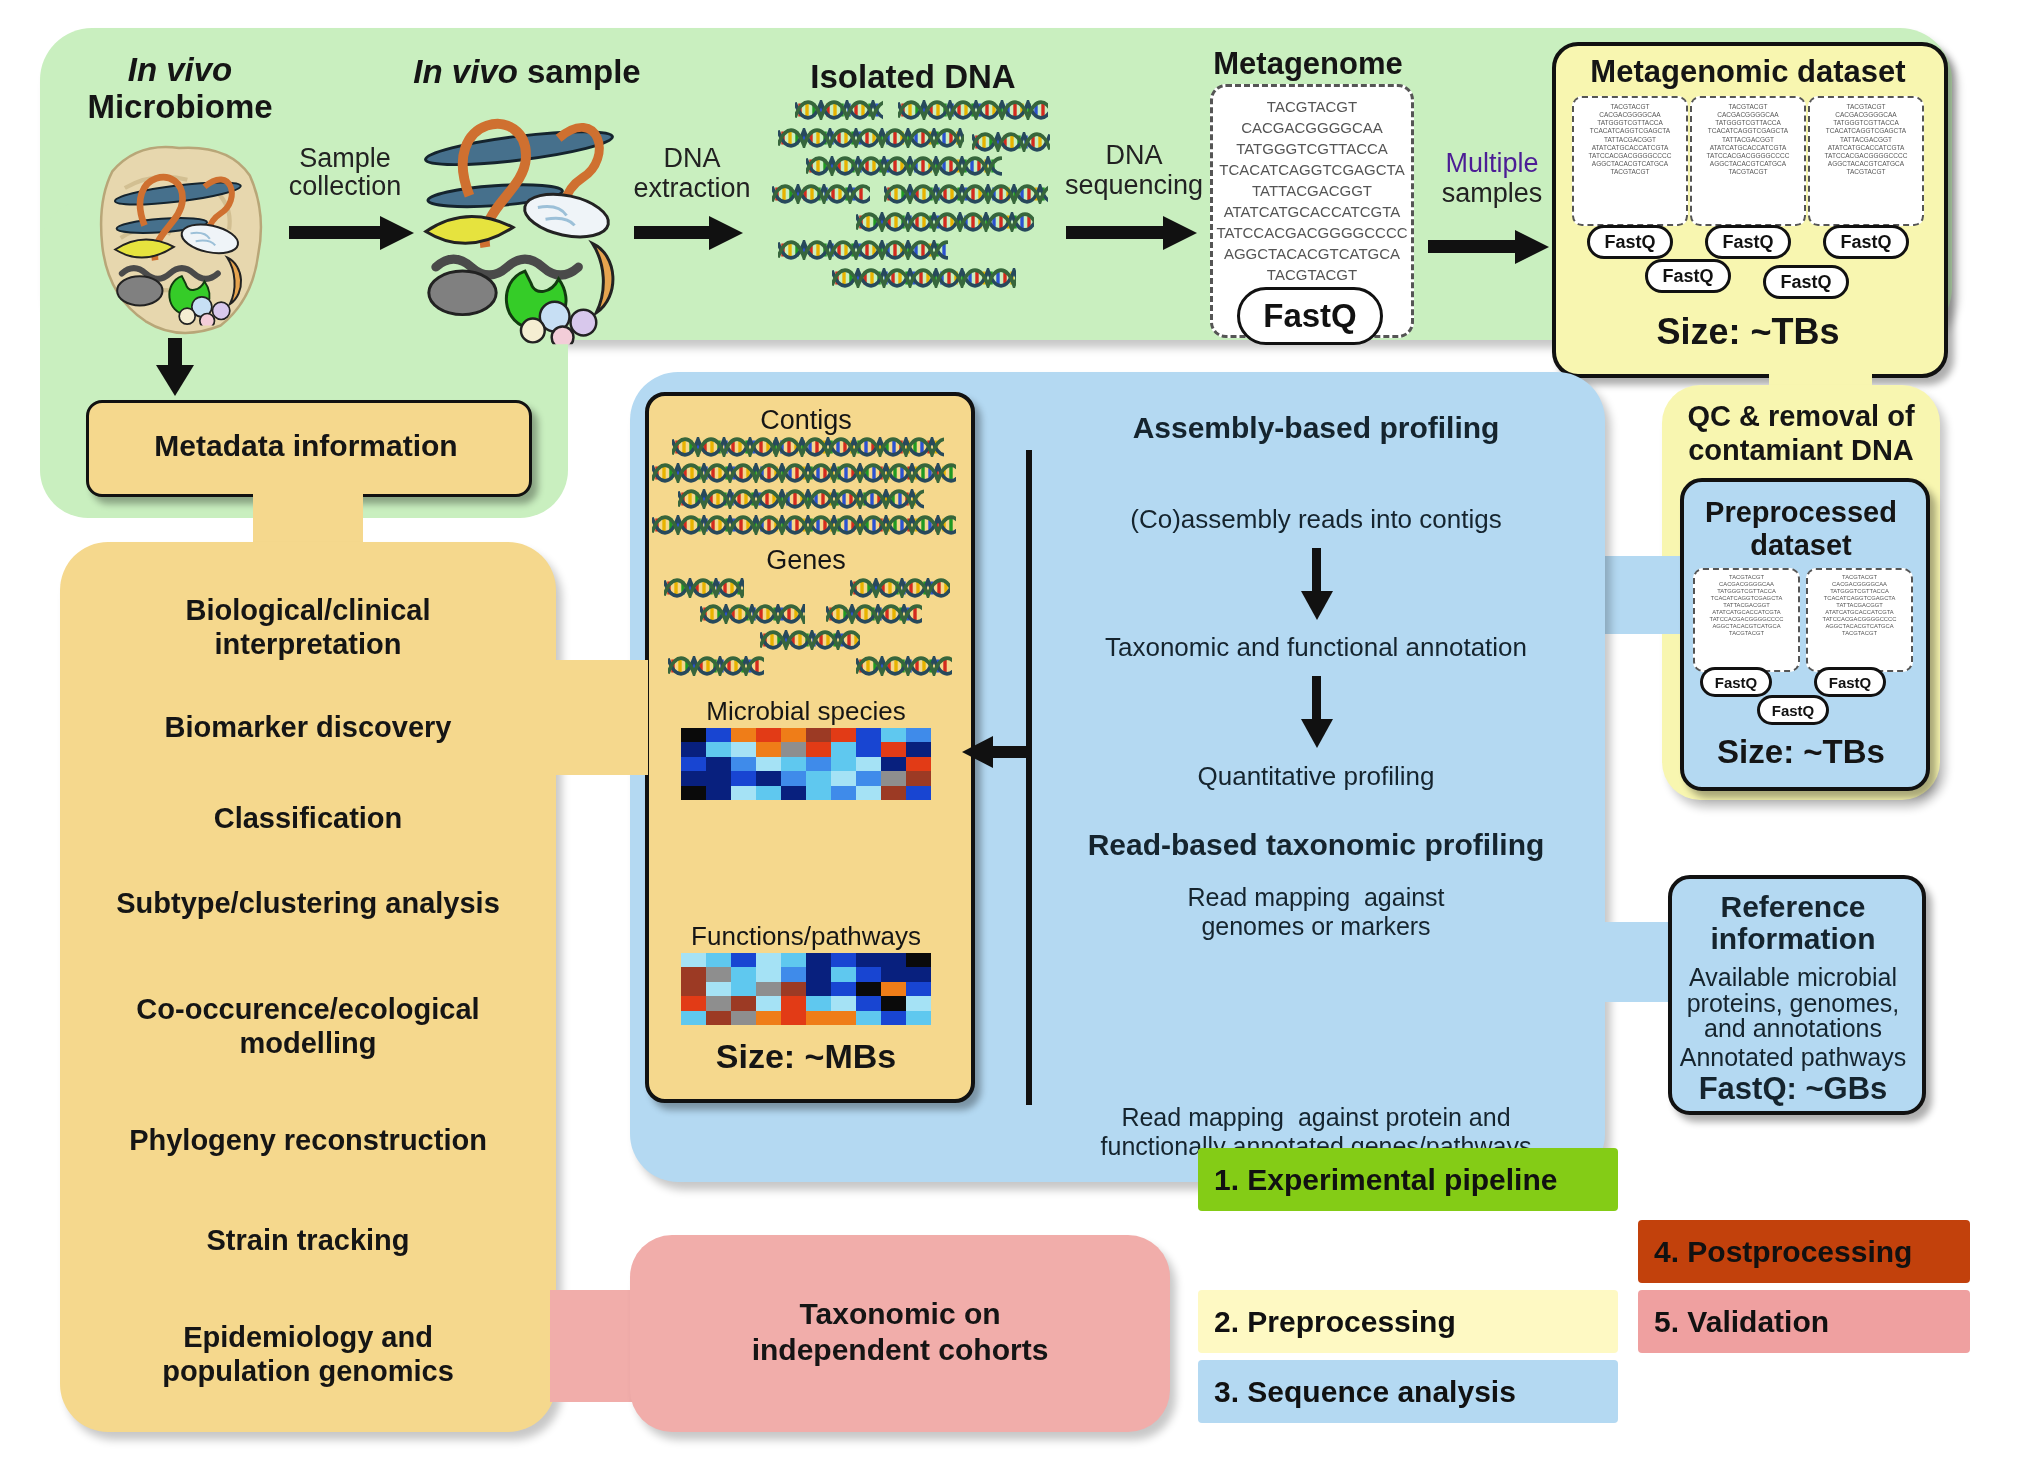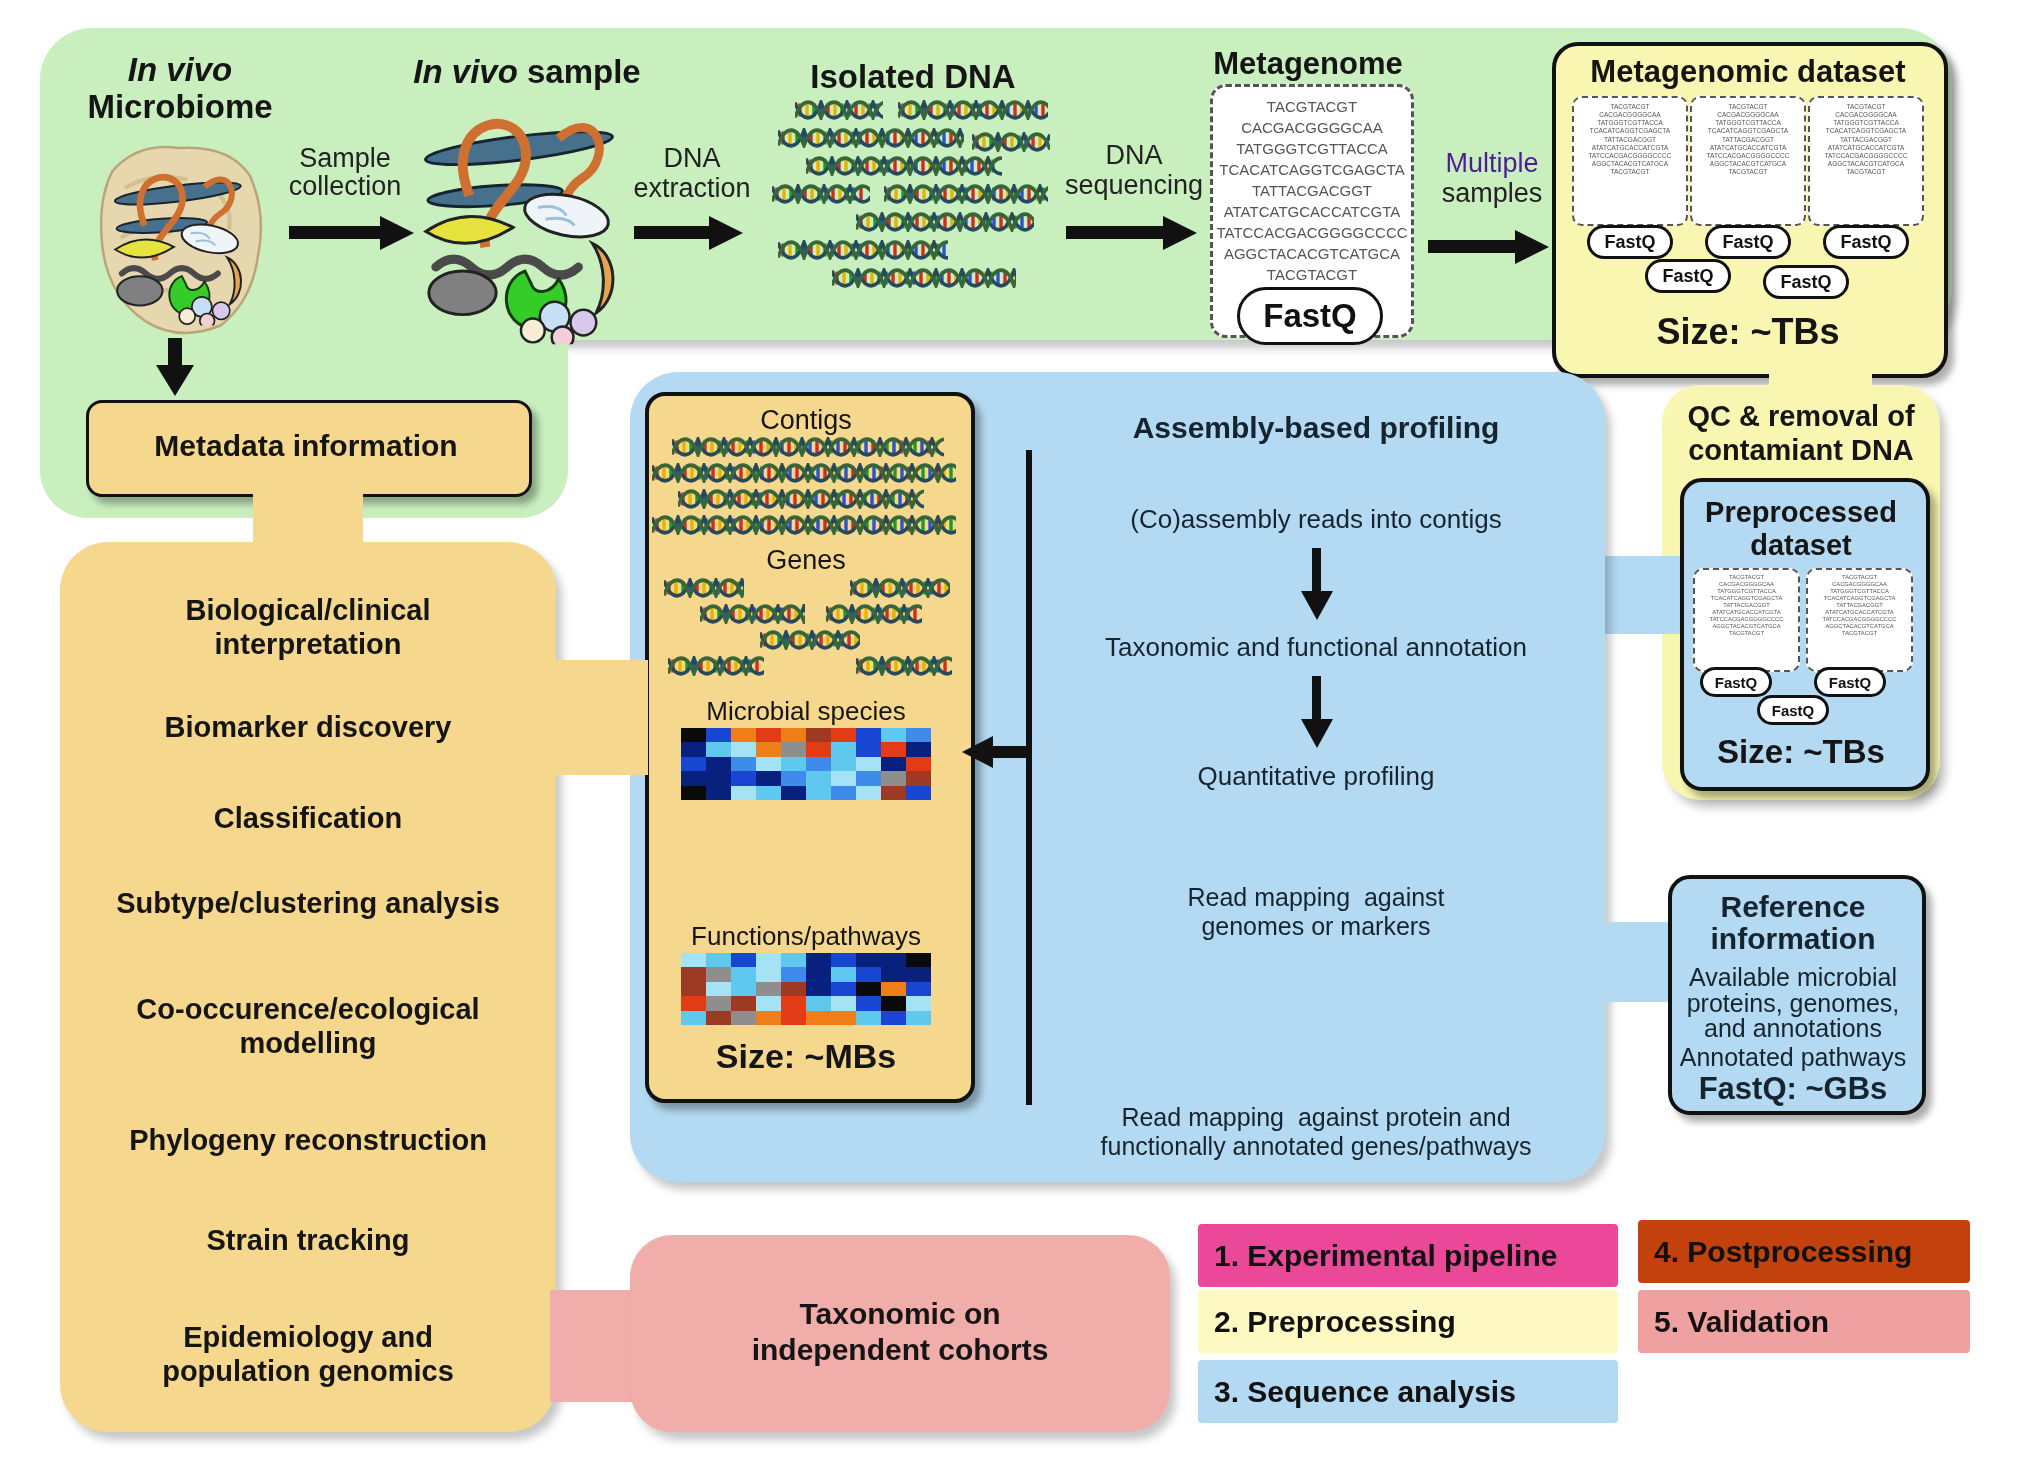--- a/index.html
+++ b/index.html
@@ -323,20 +323,21 @@
   <div class="vline" style="left:1026px;top:450px;width:6px;height:655px"></div>
   <div class="larrow" style="left:992px;top:746px;width:36px"></div>
 
   <div class="t bluetext" style="left:1316px;top:428px;font-size:30px">Assembly-based profiling</div>
   <div class="t reg bluetext" style="left:1316px;top:520px;font-size:26px">(Co)assembly reads into contigs</div>
   <div class="varrow slim" style="left:1312px;top:548px;height:44px"></div>
   <div class="t reg bluetext" style="left:1316px;top:648px;font-size:26px">Taxonomic and functional annotation</div>
   <div class="varrow slim" style="left:1312px;top:676px;height:44px"></div>
   <div class="t reg bluetext" style="left:1316px;top:777px;font-size:26px">Quantitative profiling</div>
 
+  <div class="t bluetext" style="left:1316px;top:845px;font-size:30px">Read-based taxonomic profiling</div>
   <div class="t reg bluetext pre" style="left:1316px;top:897px;font-size:25px">Read mapping  against</div>
   <div class="t reg bluetext pre" style="left:1316px;top:926px;font-size:25px">genomes or markers</div>
 
   <div class="t reg bluetext pre" style="left:1316px;top:1117px;font-size:25px">Read mapping  against protein and</div>
   <div class="t reg bluetext pre" style="left:1316px;top:1146px;font-size:25px">functionally annotated genes/pathways</div>
 
   <div class="abs" style="left:1598px;top:922px;width:80px;height:80px;background:#b4d9f2"></div>
   <div class="box" style="left:1668px;top:875px;width:250px;height:232px;border-radius:22px;background:#b4d9f2"></div>
   <div class="t bluetext" style="left:1793px;top:907px;font-size:30px">Reference</div>
   <div class="t bluetext" style="left:1793px;top:939px;font-size:30px">information</div>
@@ -381,21 +382,21 @@
         <div>population genomics</div>
       </div>
     </div>
 
   <div class="abs" style="left:550px;top:1290px;width:88px;height:112px;background:#f1adaa"></div>
   <div class="soft" style="left:630px;top:1235px;width:540px;height:197px;border-radius:42px;background:#f1adaa"></div>
   <div class="t" style="left:900px;top:1314px;font-size:30px">Taxonomic on</div>
   <div class="t" style="left:900px;top:1350px;font-size:30px">independent cohorts</div>
 
   <div id="legend">
-      <div class="legend-item" style="left:1198px;top:1224px;width:420px;height:63px;background:#ec4899">1. Experimental pipeline</div>
+      <div class="legend-item" style="left:1198px;top:1148px;width:420px;height:63px;background:#84cc16">1. Experimental pipeline</div>
       <div class="legend-item" style="left:1198px;top:1290px;width:420px;height:63px;background:#fef9c3">2. Preprocessing</div>
       <div class="legend-item" style="left:1198px;top:1360px;width:420px;height:63px;background:#b4d9f2">3. Sequence analysis</div>
       <div class="legend-item" style="left:1638px;top:1220px;width:332px;height:63px;background:#c2410c">4. Postprocessing</div>
       <div class="legend-item" style="left:1638px;top:1290px;width:332px;height:63px;background:#efa0a0">5. Validation</div>
     </div>
 
 <div class="dna-wrap" style="left: 795px; top: 100px;"><svg width="88" height="20" viewBox="0 0 88 20">
     <g>
           <line x1="5" y1="3.5" x2="5" y2="16.5" stroke="#d42a1e" stroke-width="3.4"></line>
           <line x1="12" y1="3.5" x2="12" y2="16.5" stroke="#e8b300" stroke-width="3.4"></line>

